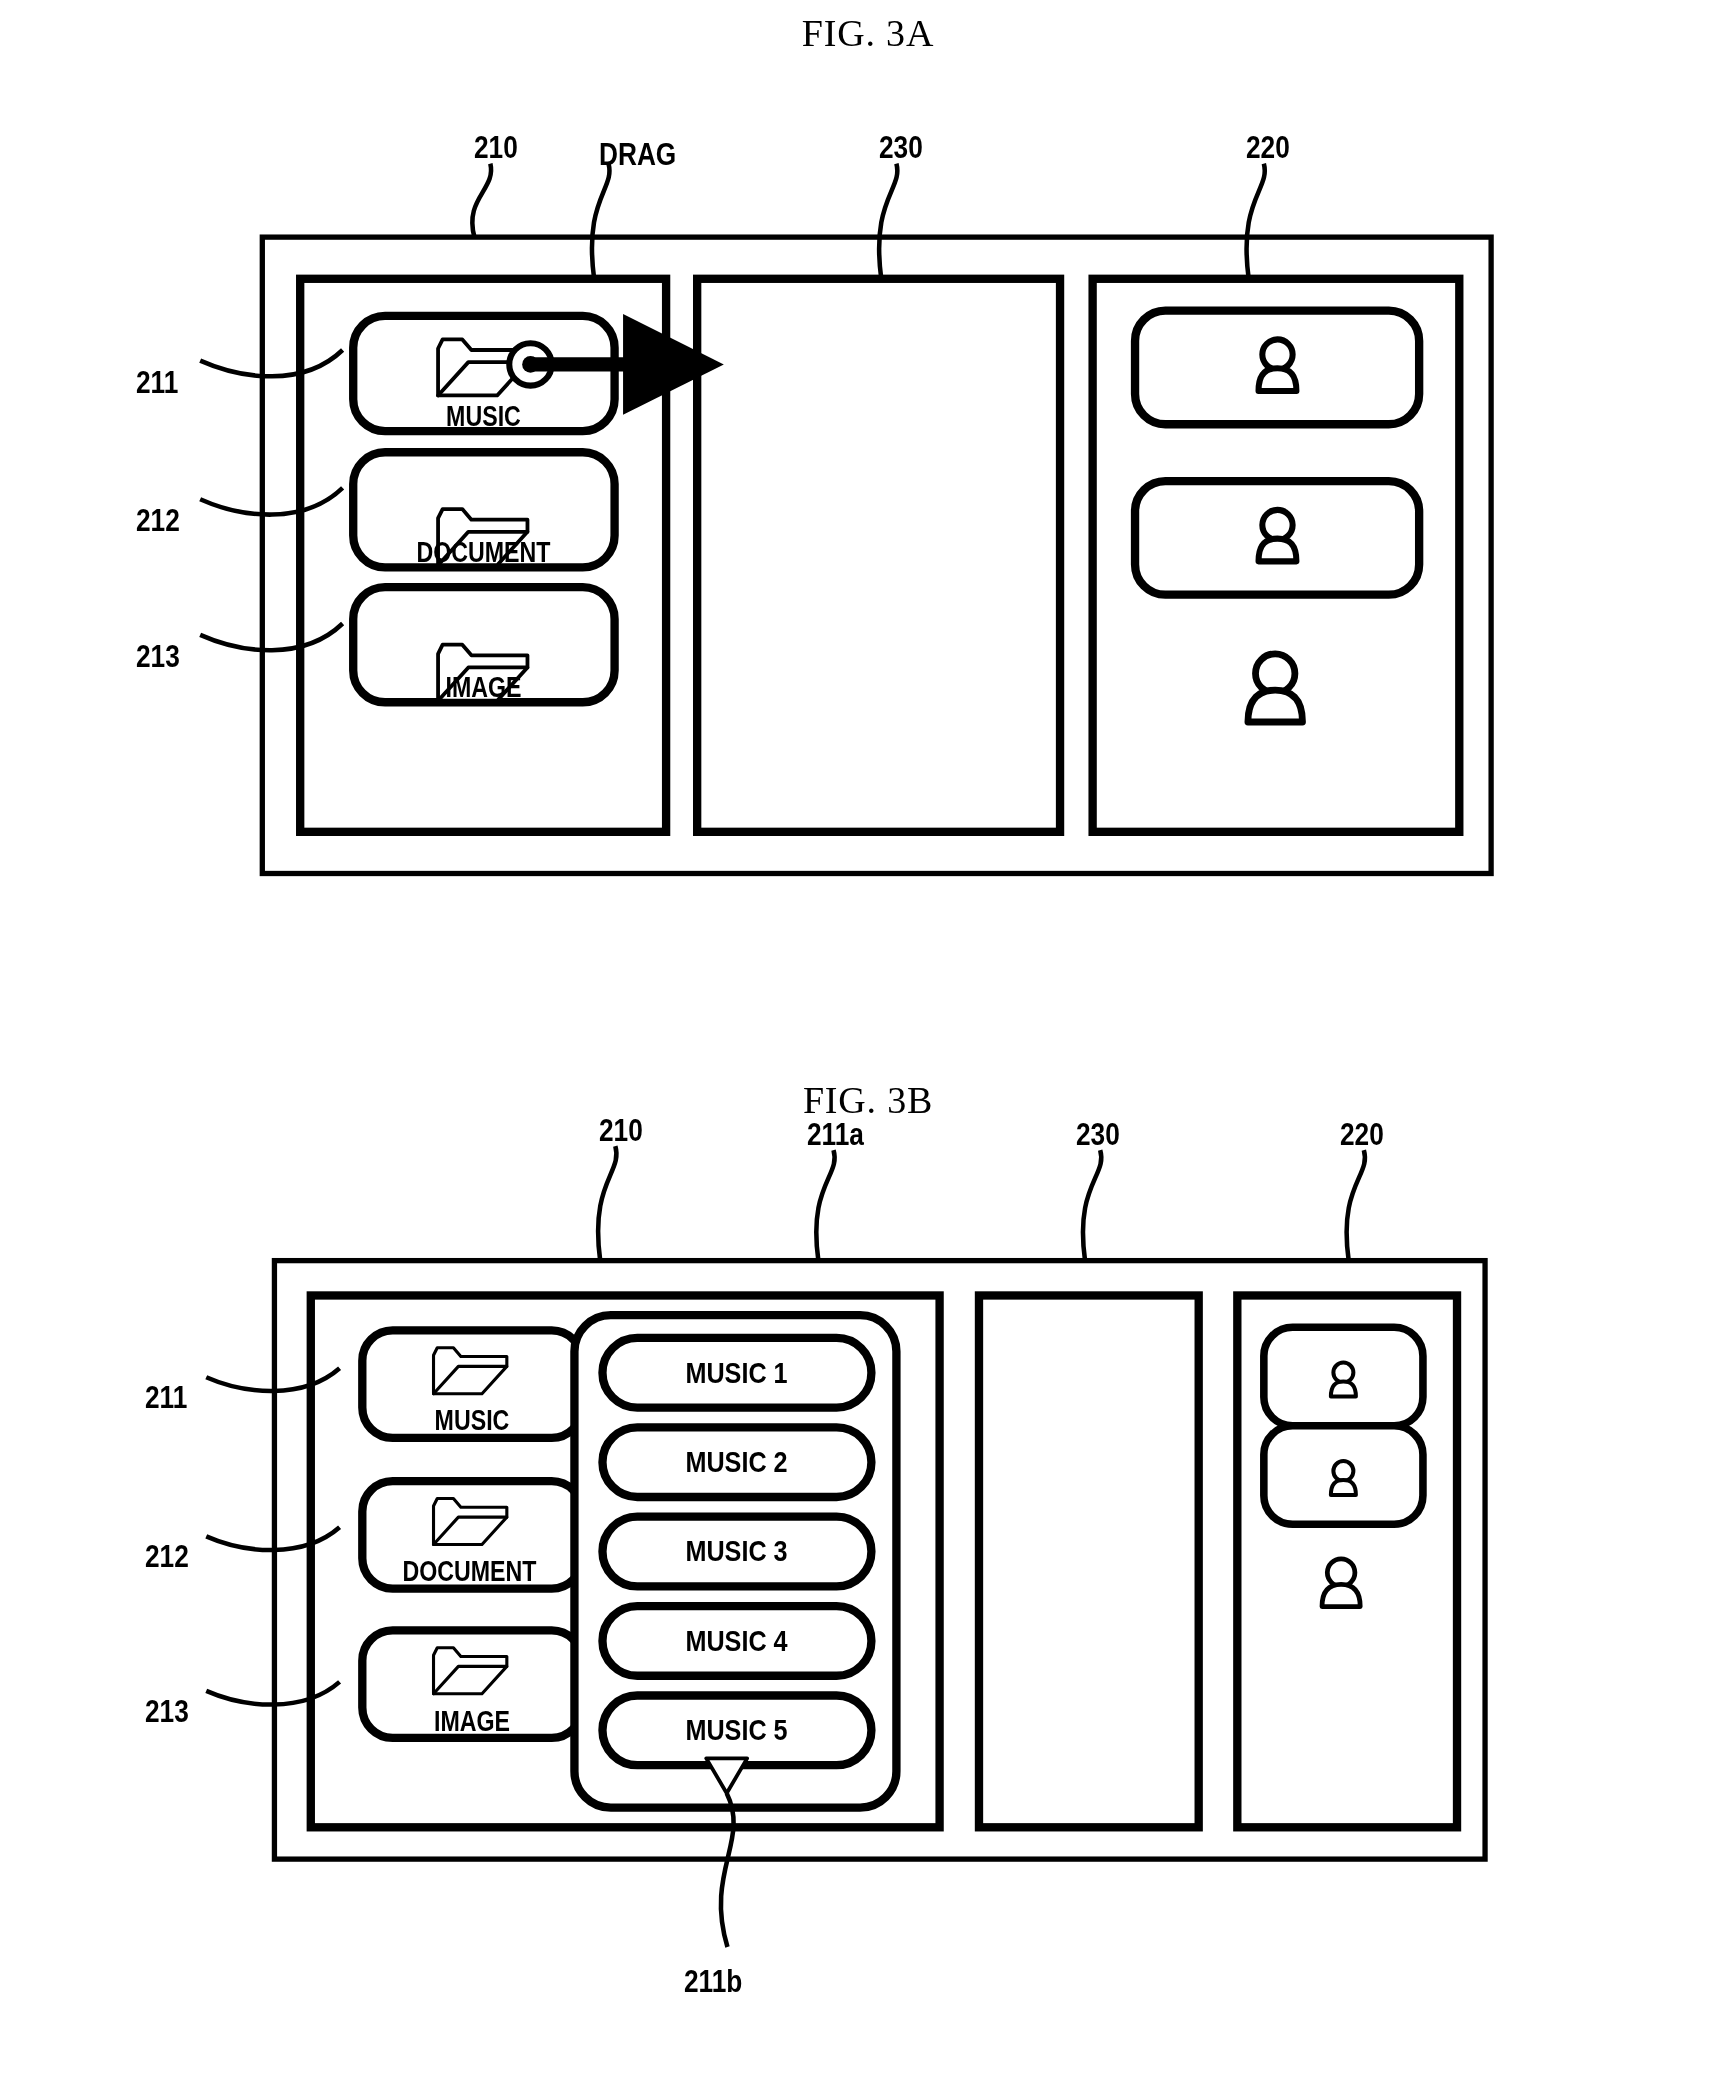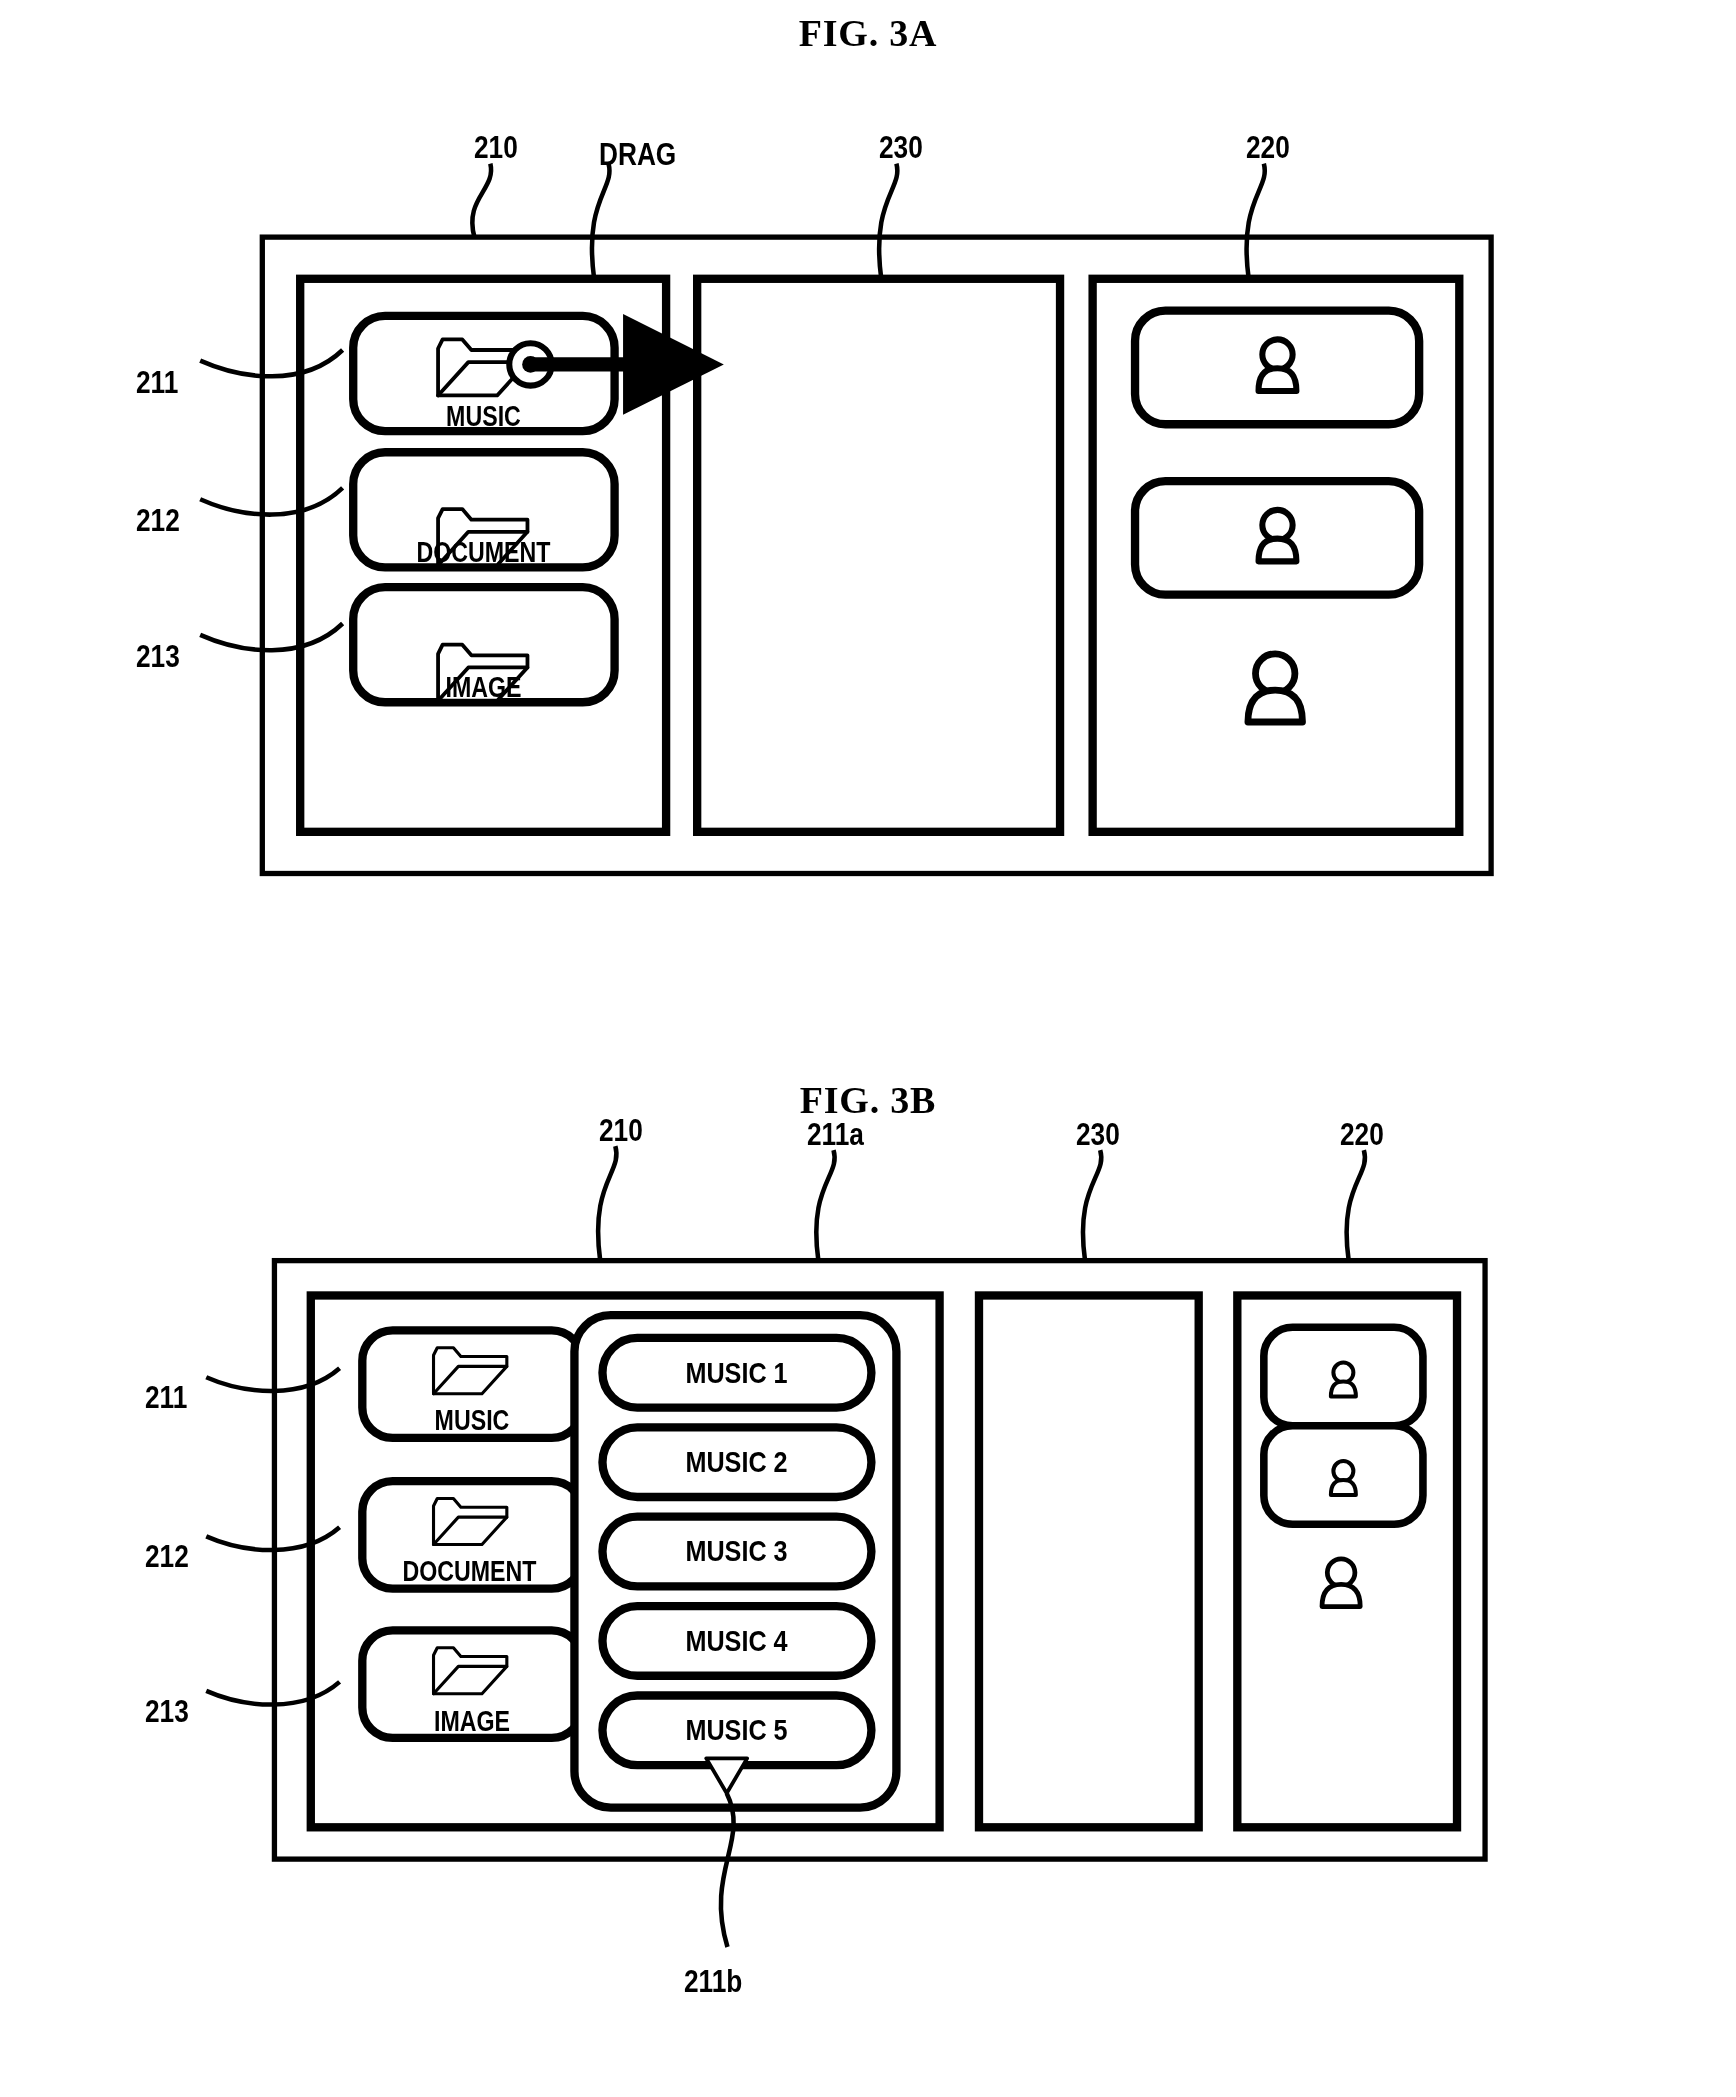--- a/index.html
+++ b/index.html
@@ -13,21 +13,21 @@
     position: relative;
     font-family: "Liberation Sans", sans-serif;
     color: #000000;
     overflow: hidden;
   }
   .fig-title {
     position: absolute;
     width: 100%;
     text-align: center;
     font-family: "Liberation Serif", serif;
-    font-weight: bold;
+    font-weight: normal;
     font-size: 38px;
     letter-spacing: 0.8px;
   }
   #fig3a-title { top: 10.6px; }
   #fig3b-title { top: 1078px; }
 
   .svg-layer {
     position: absolute;
     left: 0;
     top: 0;

